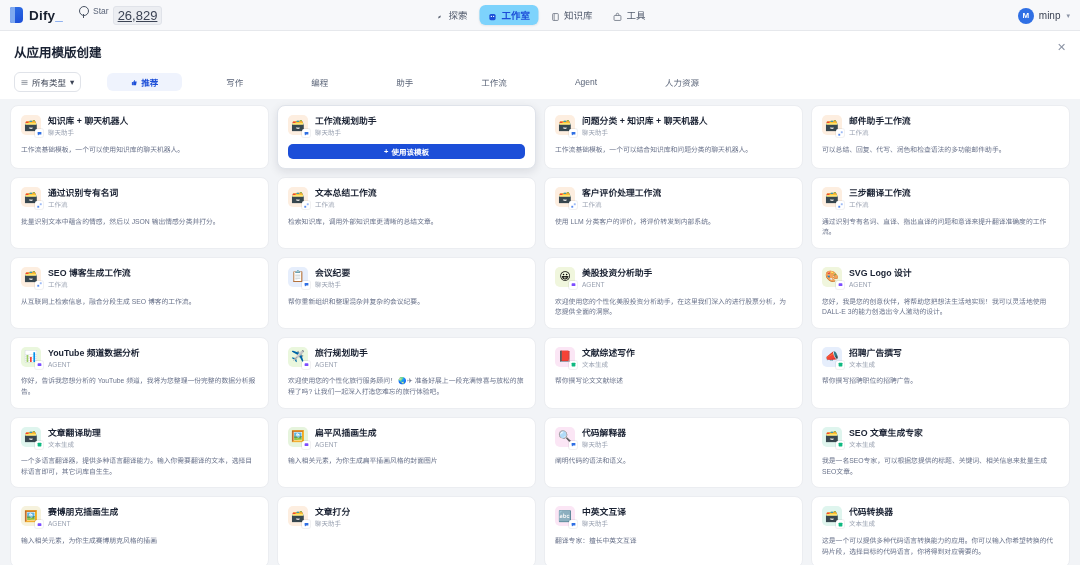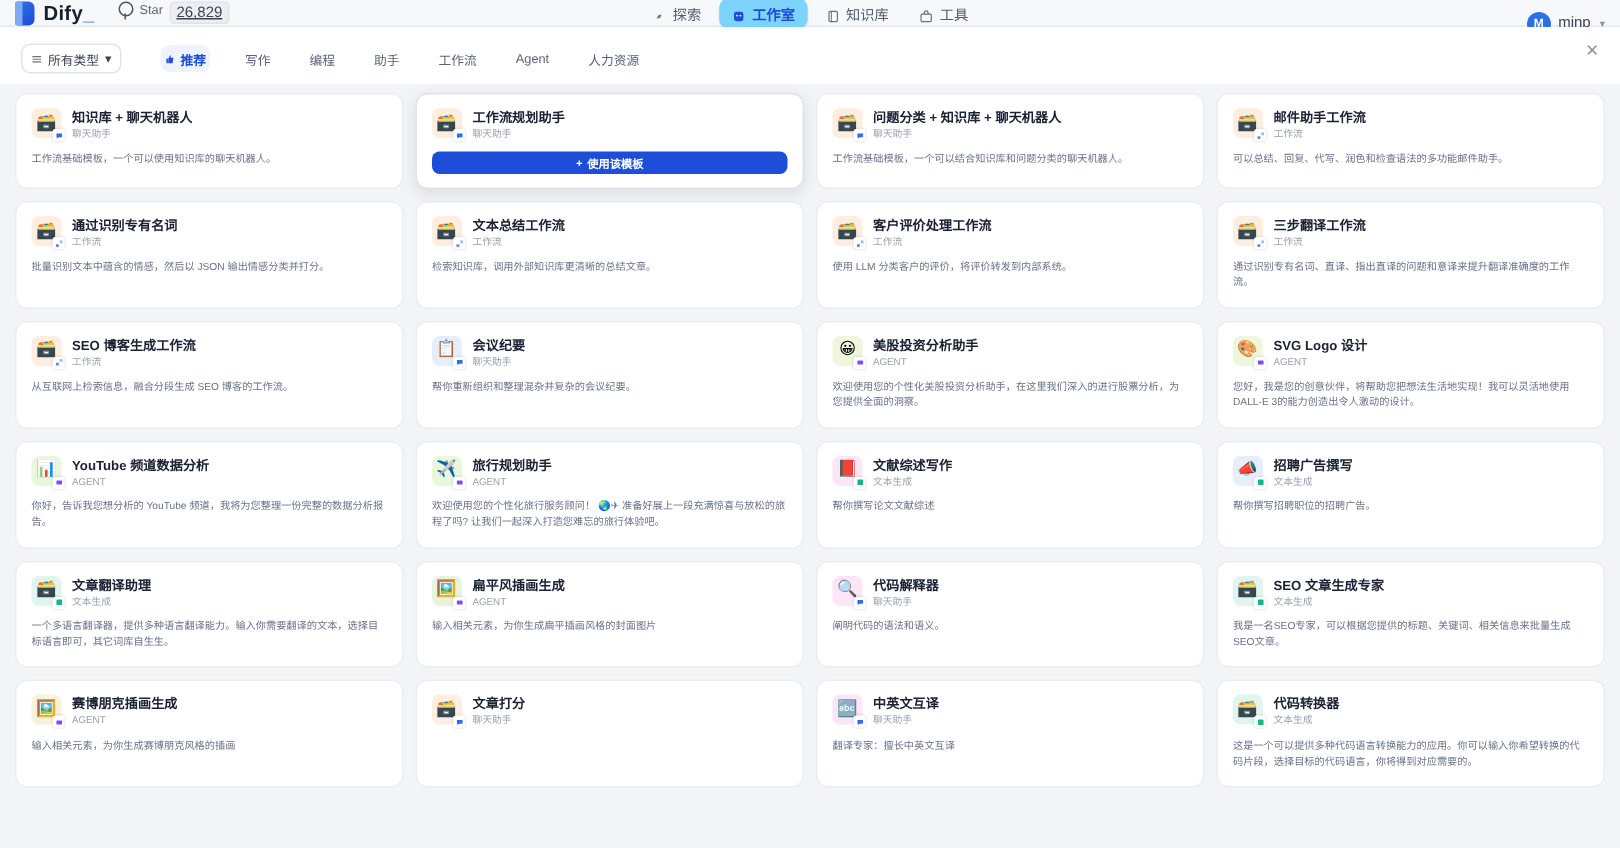--- a/index.html
+++ b/index.html
@@ -9,21 +9,21 @@
     width: 1080px; height: 565px;
     overflow: hidden;
     background: #f2f4f7;
     font-family: "Liberation Sans", "DejaVu Sans", sans-serif;
     -webkit-font-smoothing: antialiased;
   }
 
   
   .topbar {
     position: relative;
-    height: 18px;
+    height: 31px;
     background: #f7f8fa;
     border-bottom: 1px solid #e6e8ec;
     display: flex; align-items: center;
     padding: 0 10px;
   }
   .brand { display: flex; align-items: center; gap: 6px; }
   .logo-mark {
     width: 13px; height: 16px;
     background: linear-gradient(160deg,#2f6fe4 0%,#1c4ed8 100%);
     border-radius: 2px 4px 4px 2px;
@@ -46,21 +46,21 @@
   .gh .octo {
     width:10px;height:10px;border-radius:50%;
     border:1.4px solid #4a5464; display:inline-block; position:relative;
   }
   .gh .octo::after{
     content:""; position:absolute; left:3px; bottom:-3px;
     width:1.4px; height:4px; background:#4a5464;
   }
   .gh-count {
     background:#eceef2; border:1px solid #e0e3e9; border-radius:3px;
-    padding:1px 4px; font-size:10px; color:#3b4354;text-decoration:underline;
+    padding:1px 4px; font-size:13px; color:#3b4354;text-decoration:underline;
   }
 
   .mainnav {
     position:absolute; left:50%; transform:translateX(-50%);
     display:flex; align-items:center; gap:4px;
   }
   .nav-item {
     display:flex; align-items:flex-end; gap:4px;
     padding:3px 8px; border-radius:6px;
     font-size:9.5px; color:#535c6e; cursor:pointer;
@@ -104,21 +104,21 @@
   .filters { display:flex; align-items:center; gap:20px; padding-bottom:7px; }
   .type-select {
     display:flex; align-items:center; gap:4px;
     border:1px solid #e0e3e9; background:#fff;
     border-radius:6px; padding:3px 6px;
     font-size:8.5px; color:#3b4354; cursor:pointer;
     margin-right:6px;
   }
   .chip {
     display:flex; align-items:center; gap:3px;
-    padding:3px 3px; border-radius:6px;
+    padding:3px 24px; border-radius:6px;
     font-size:8.5px; color:#5a6478; cursor:pointer; white-space:nowrap;
   }
   .chip.active { background:#eff3fd; color:#1c4ed8; font-weight:bold; }
 
   
   .scroll {
     height: calc(565px - 31px - 56px);
     overflow:hidden;
     background:#f2f4f7;
     padding:6px 10px 0 10px;
@@ -225,20 +225,21 @@
   </div>
 
   <div class="topright">
     <span class="avatar">M</span>
     <span class="uname">minp</span>
     <span class="caret">▾</span>
   </div>
 </div>
 
 <div class="pagehead">
+  <h1 class="page-title">从应用模版创建</h1>
   <div class="close-x">✕</div>
 
   <div class="filters">
     <div class="type-select">
       <svg width="7" height="7" viewBox="0 0 16 16">
           <path d="M2 4h12M2 8h12M2 12h12" stroke="#6b7280" stroke-width="1.6" stroke-linecap="round"></path>
         </svg>
       <span>所有类型</span>
       <span>▾</span>
     </div>

